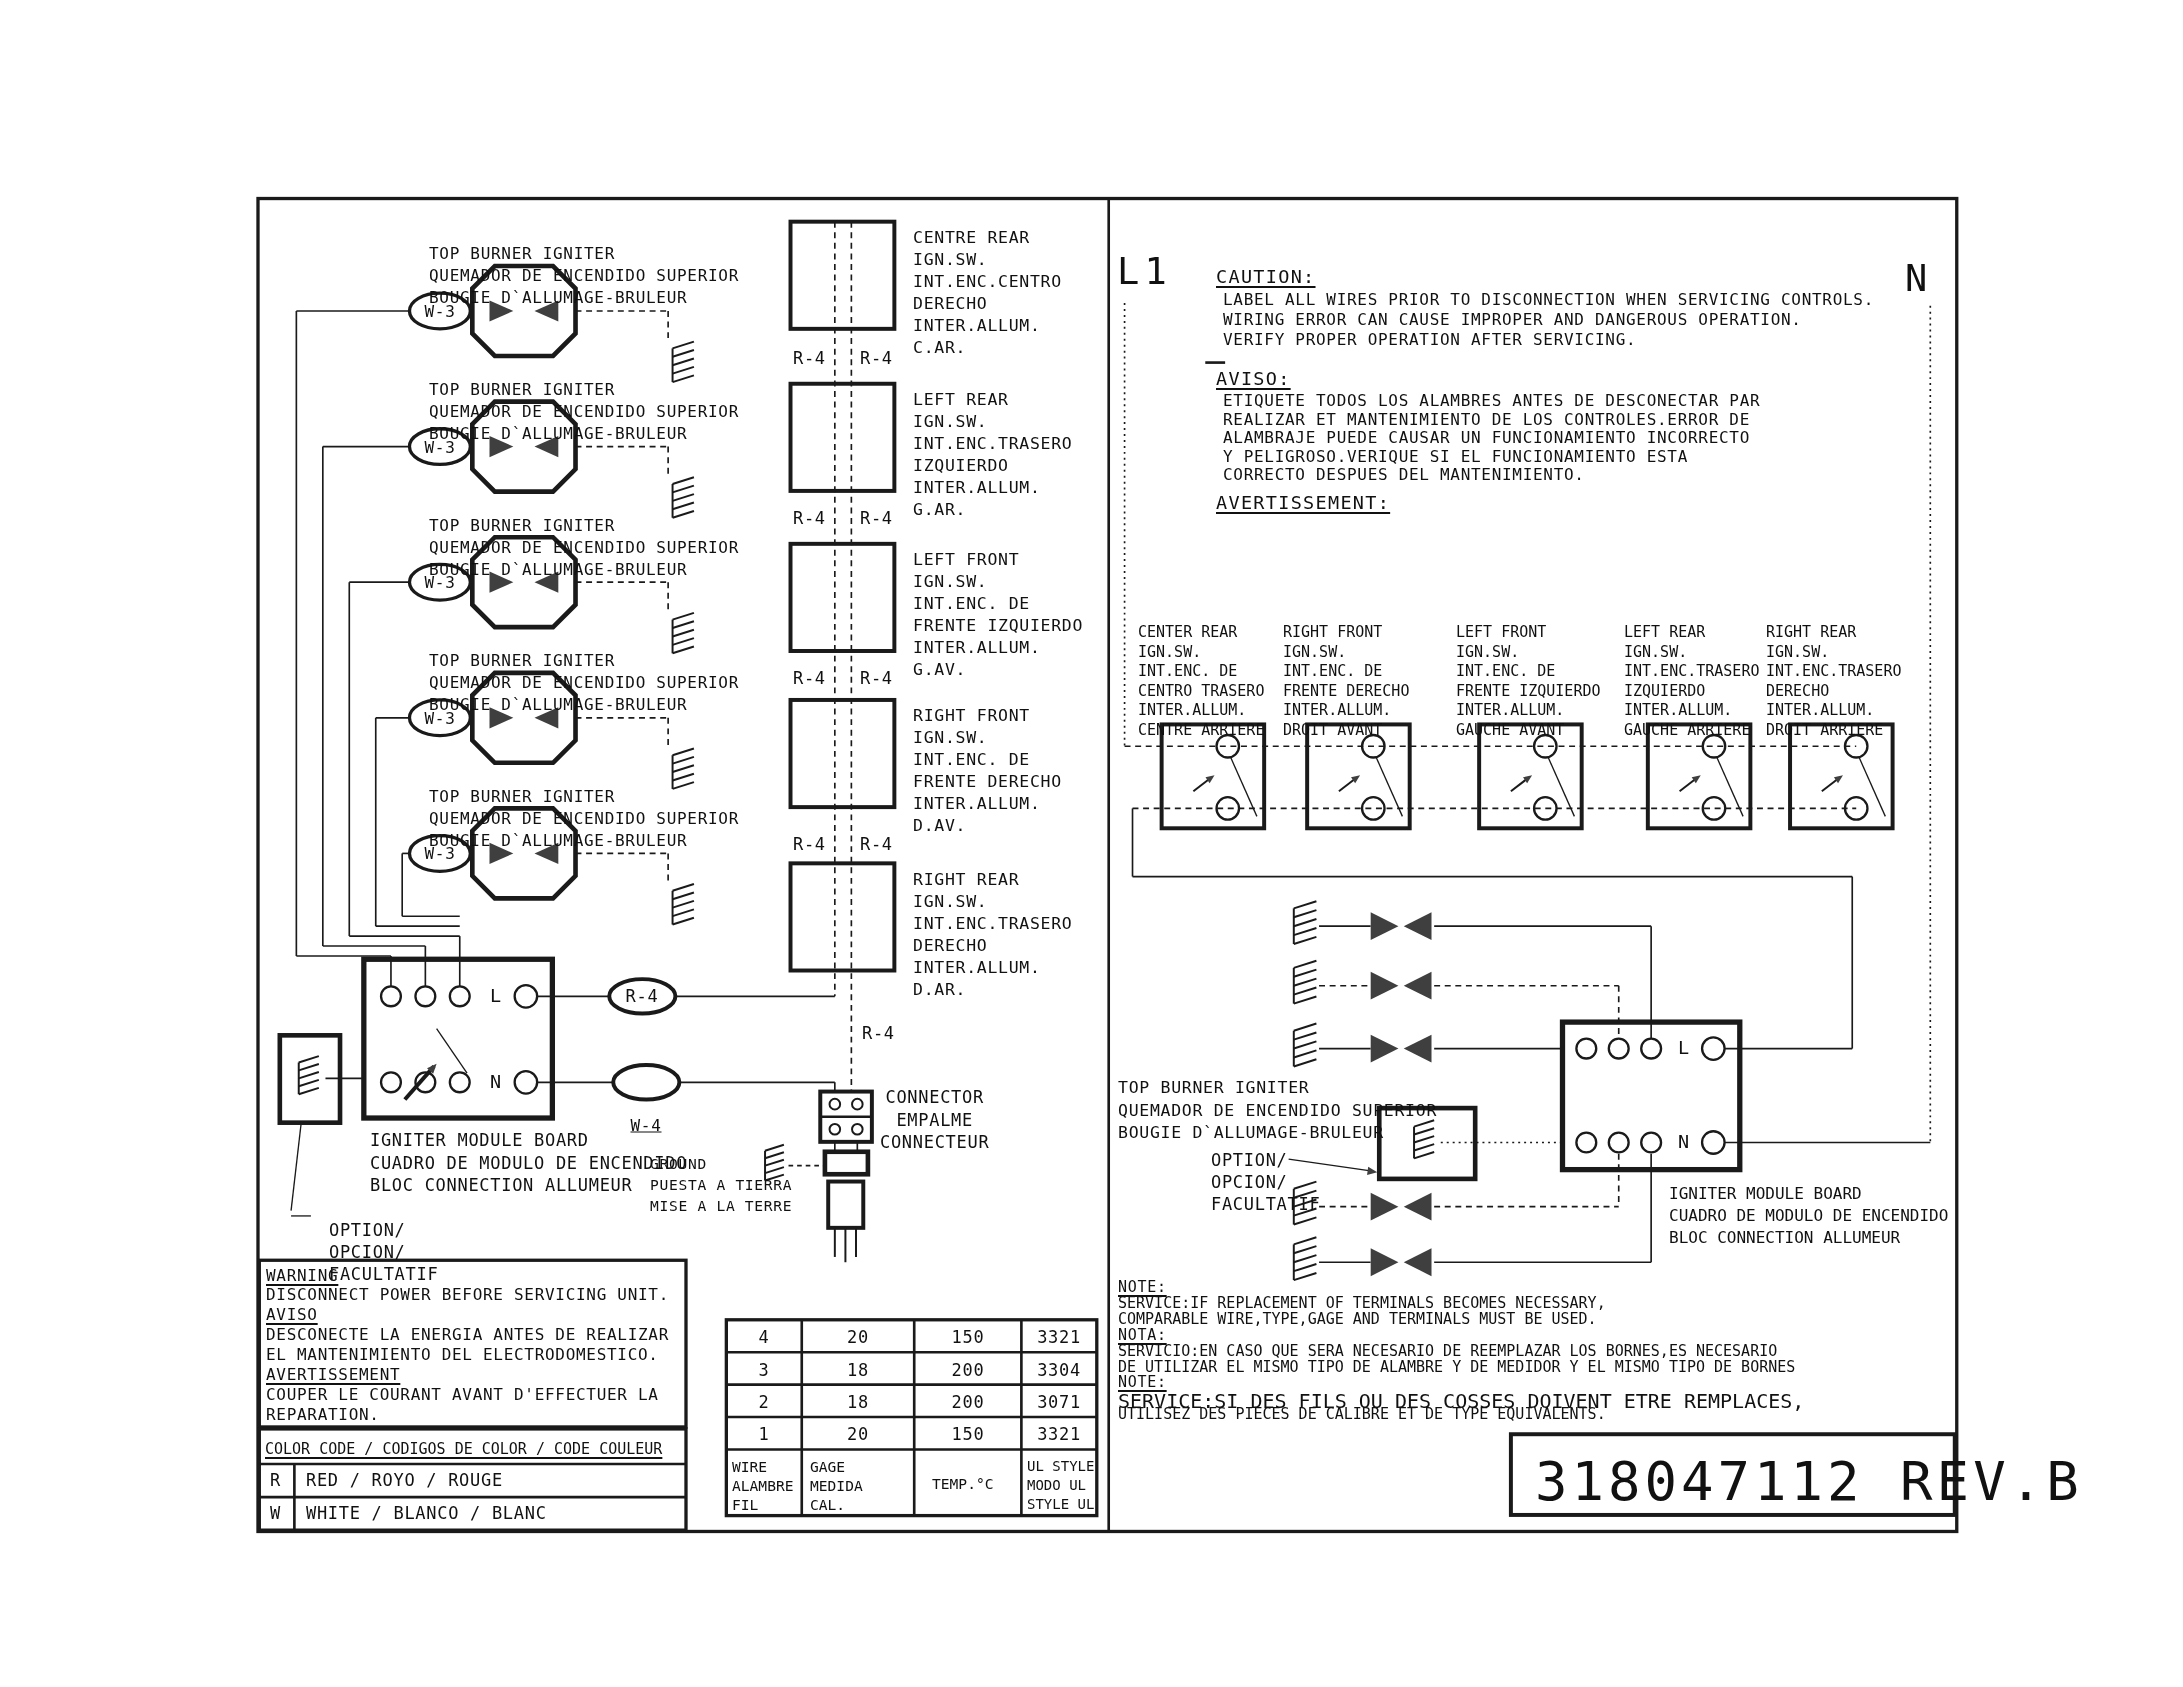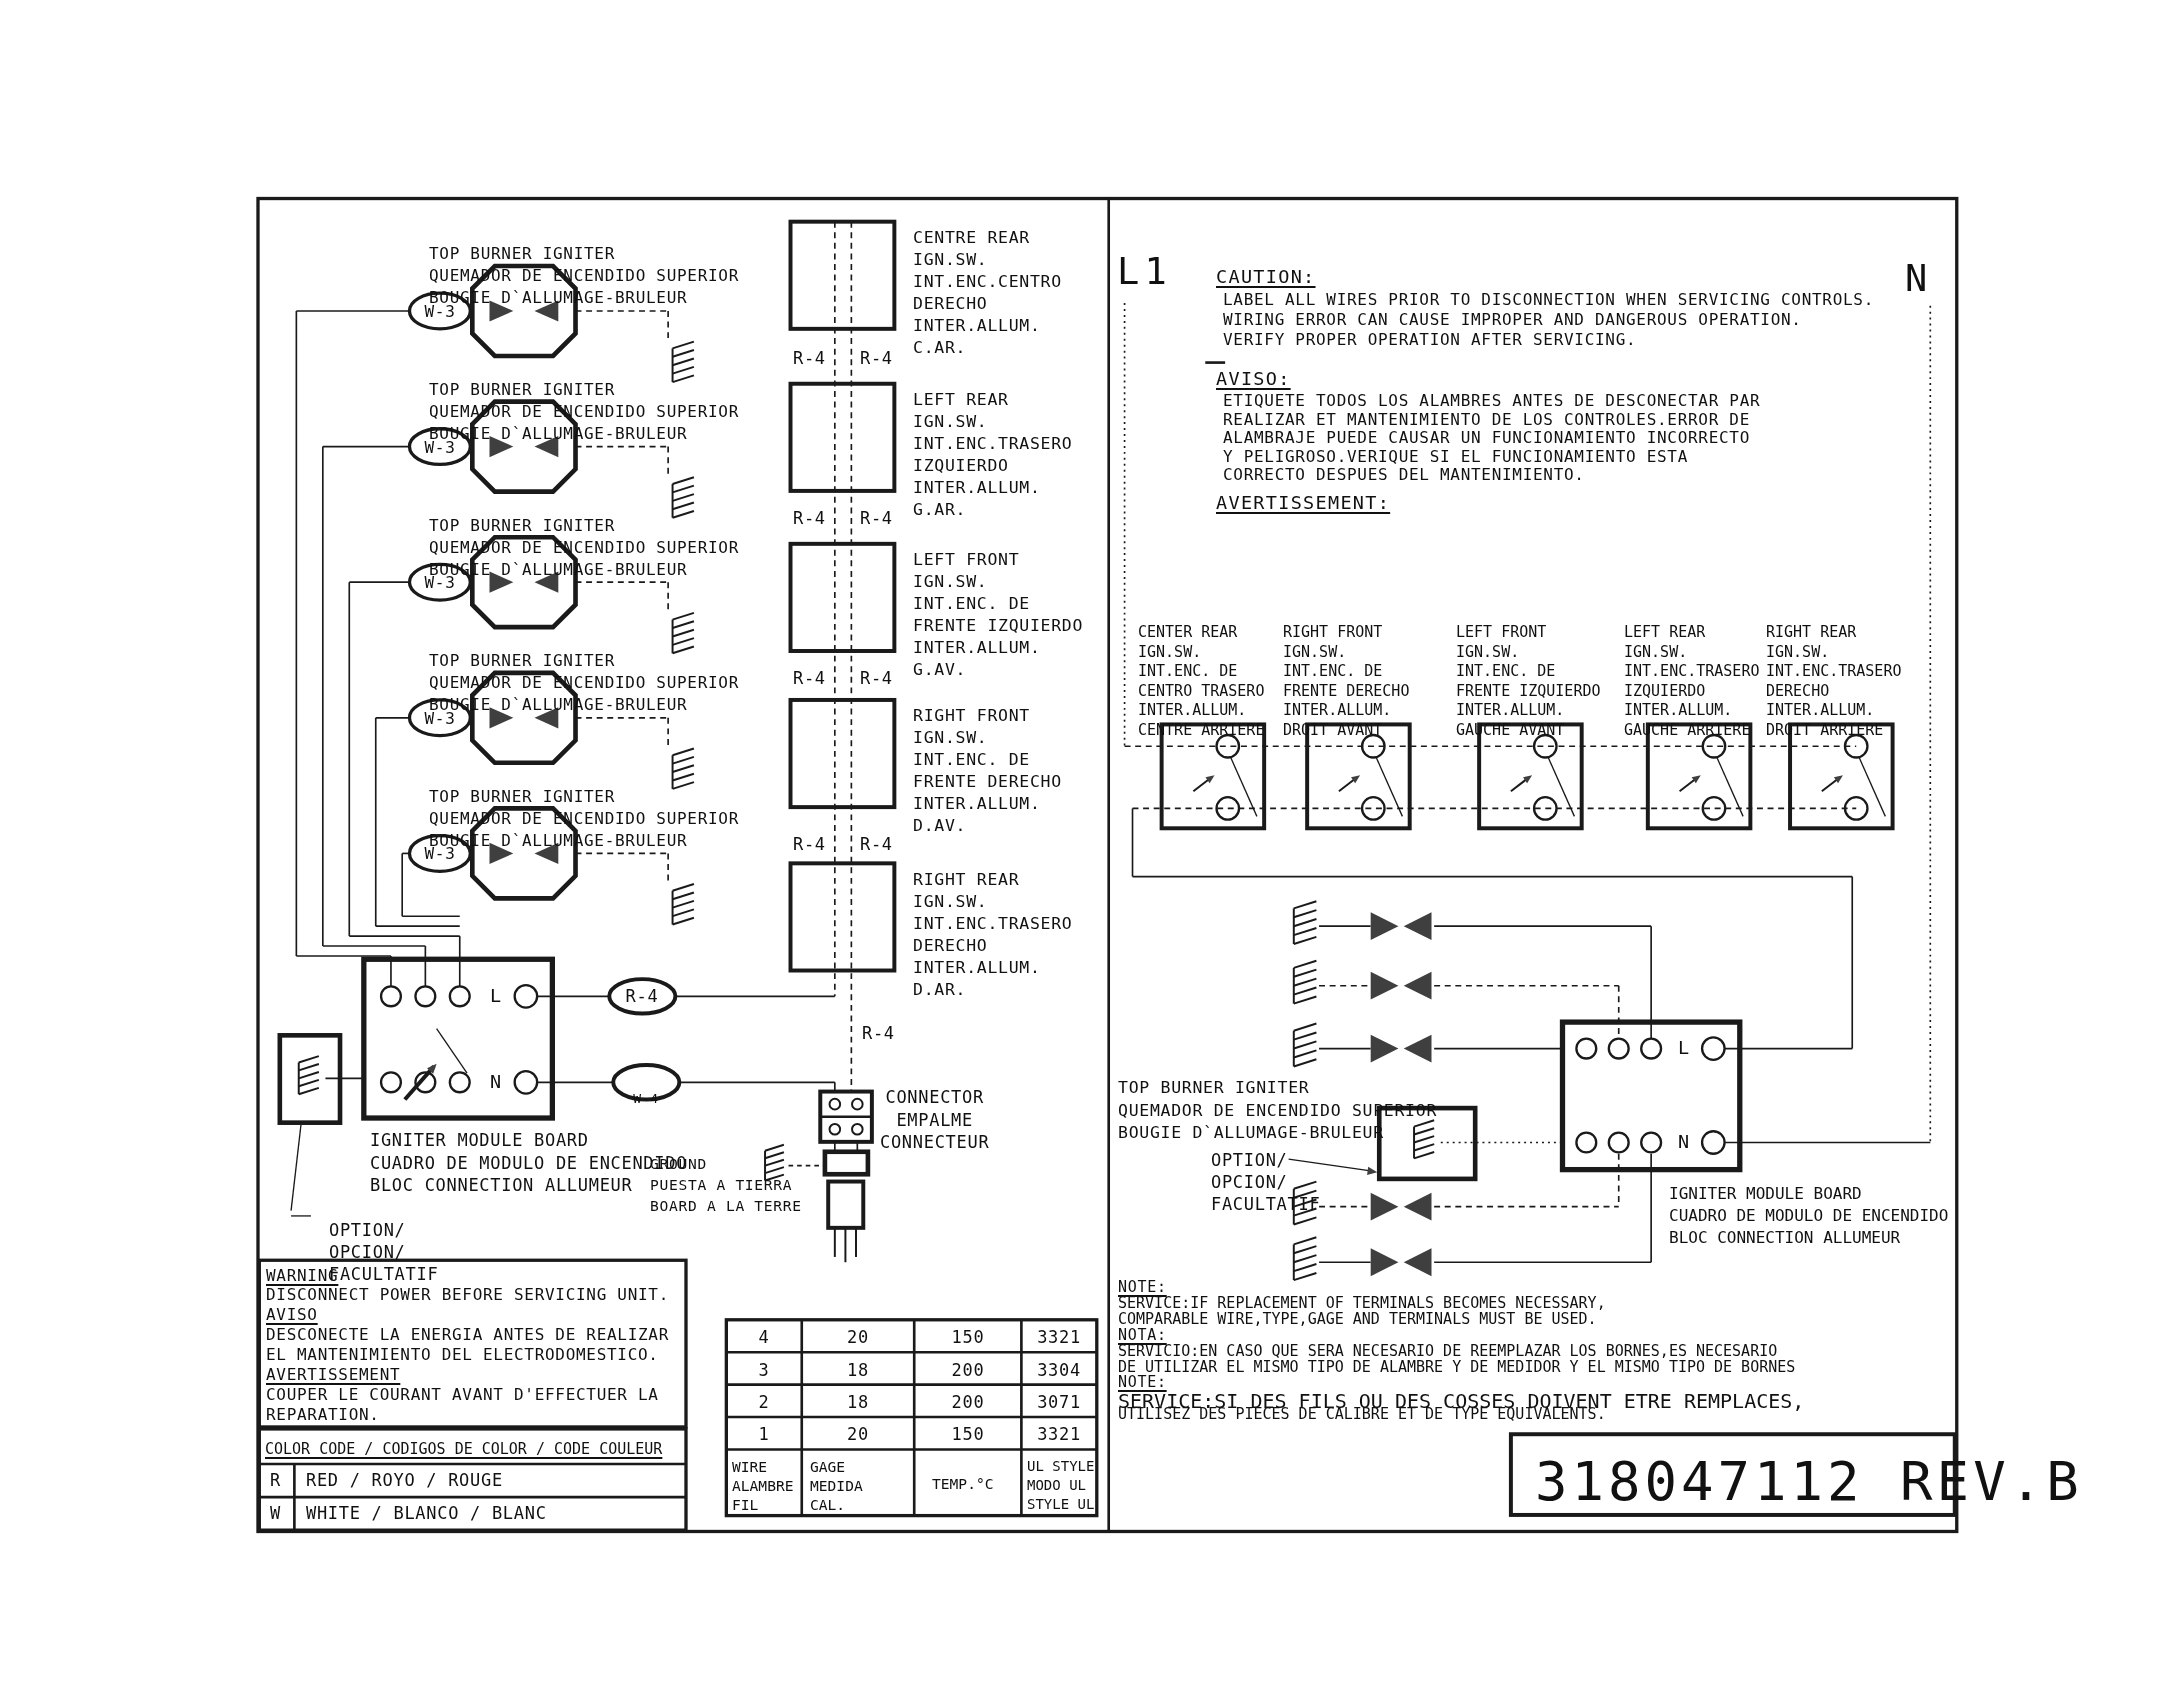--- a/index.html
+++ b/index.html
@@ -371,25 +371,25 @@
     <div class="t" style="left: 793px; top: 508px; font-size: 17px; letter-spacing: 0.7px;">R-4</div>
     <div class="t" style="left: 860px; top: 508px; font-size: 17px; letter-spacing: 0.7px;">R-4</div>
     <div class="t" style="left: 793px; top: 668px; font-size: 17px; letter-spacing: 0.7px;">R-4</div>
     <div class="t" style="left: 860px; top: 668px; font-size: 17px; letter-spacing: 0.7px;">R-4</div>
     <div class="t" style="left: 793px; top: 834px; font-size: 17px; letter-spacing: 0.7px;">R-4</div>
     <div class="t" style="left: 860px; top: 834px; font-size: 17px; letter-spacing: 0.7px;">R-4</div>
     <div class="t" style="left: 862px; top: 1023px; font-size: 17px; letter-spacing: 0.7px;">R-4</div>
     <div class="t" style="left: 490px; top: 985px; font-size: 18.5px;">L</div>
     <div class="t" style="left: 490px; top: 1071px; font-size: 18.5px;">N</div>
     <div class="t ctr" style="left: 642px; top: 996px; font-size: 17px; letter-spacing: 0.7px;">R-4</div>
-    <div class="t ctr" style="left: 646px; top: 1098px; font-size: 13px; letter-spacing: 0.7px;">W-4</div>
+    <div class="t ctr" style="left: 646px; top: 1125px; font-size: 16px; letter-spacing: 0.7px; text-decoration: underline;">W-4</div>
     <div class="t" style="left: 370px; top: 1129px; font-size: 17px; line-height: 22.5px; letter-spacing: 0.7px;"><div class="ln">IGNITER MODULE BOARD</div><div class="ln">CUADRO DE MODULO DE ENCENDIDO</div><div class="ln">BLOC CONNECTION ALLUMEUR</div></div>
     <div class="t" style="left: 329px; top: 1219px; font-size: 17px; line-height: 22px; letter-spacing: 0.7px;"><div class="ln">OPTION/</div><div class="ln">OPCION/</div><div class="ln">FACULTATIF</div></div>
     <div class="t" style="left: 880px; top: 1086px; font-size: 17px; line-height: 22.5px; letter-spacing: 0.7px; text-align: center;"><div class="ln">CONNECTOR</div><div class="ln">EMPALME</div><div class="ln">CONNECTEUR</div></div>
-    <div class="t" style="left: 650px; top: 1153px; font-size: 14.6px; line-height: 21px; letter-spacing: 0.7px;"><div class="ln">GROUND</div><div class="ln">PUESTA A TIERRA</div><div class="ln">BOARD A LA TERRE</div></div>
+    <div class="t" style="left: 650px; top: 1153px; font-size: 14.6px; line-height: 21px; letter-spacing: 0.7px;"><div class="ln">GROUND</div><div class="ln">PUESTA A TIERRA</div><div class="ln">MISE A LA TERRE</div></div>
     <div class="t u" style="left: 266px; top: 1266px; font-size: 16px; letter-spacing: 0.7px;">WARNING</div>
     <div class="t" style="left: 266px; top: 1285px; font-size: 16px; letter-spacing: 0.7px;">DISCONNECT POWER BEFORE SERVICING UNIT.</div>
     <div class="t u" style="left: 266px; top: 1305px; font-size: 16px; letter-spacing: 0.7px;">AVISO</div>
     <div class="t" style="left: 266px; top: 1325px; font-size: 16px; letter-spacing: 0.7px;">DESCONECTE LA ENERGIA ANTES DE REALIZAR</div>
     <div class="t" style="left: 266px; top: 1345px; font-size: 16px; letter-spacing: 0.7px;">EL MANTENIMIENTO DEL ELECTRODOMESTICO.</div>
     <div class="t u" style="left: 266px; top: 1365px; font-size: 16px; letter-spacing: 0.7px;">AVERTISSEMENT</div>
     <div class="t" style="left: 266px; top: 1385px; font-size: 16px; letter-spacing: 0.7px;">COUPER LE COURANT AVANT D'EFFECTUER LA</div>
     <div class="t" style="left: 266px; top: 1405px; font-size: 16px; letter-spacing: 0.7px;">REPARATION.</div>
     <div class="t u" style="left: 265px; top: 1440px; font-size: 15px; letter-spacing: 0px;">COLOR CODE / CODIGOS DE COLOR / CODE COULEUR</div>
     <div class="t" style="left: 270px; top: 1470px; font-size: 17px;">R</div>

